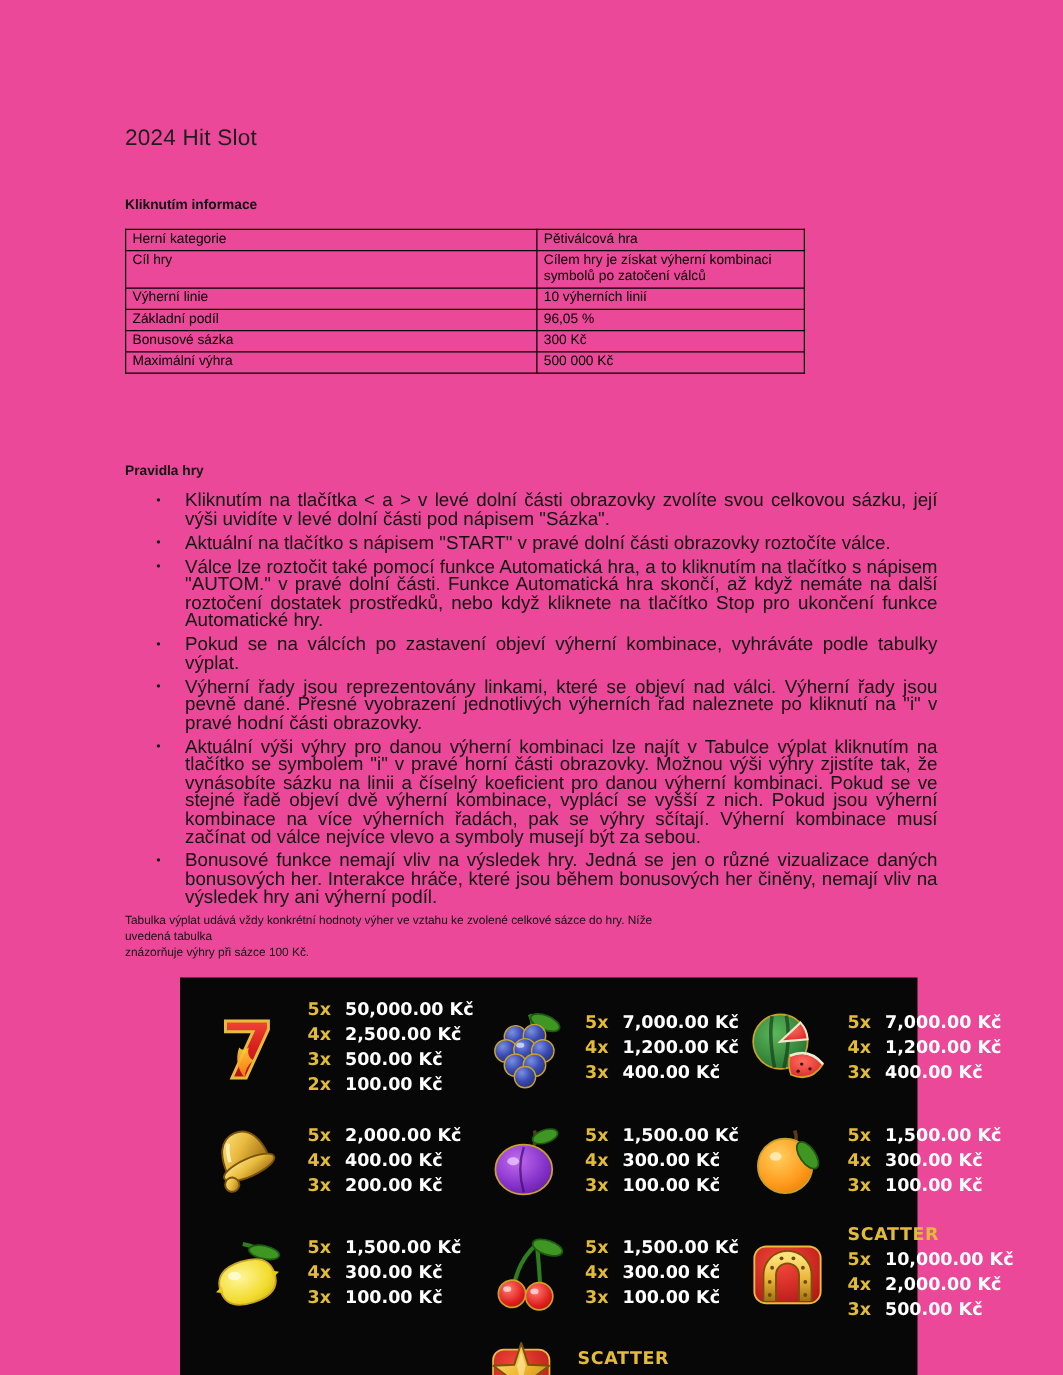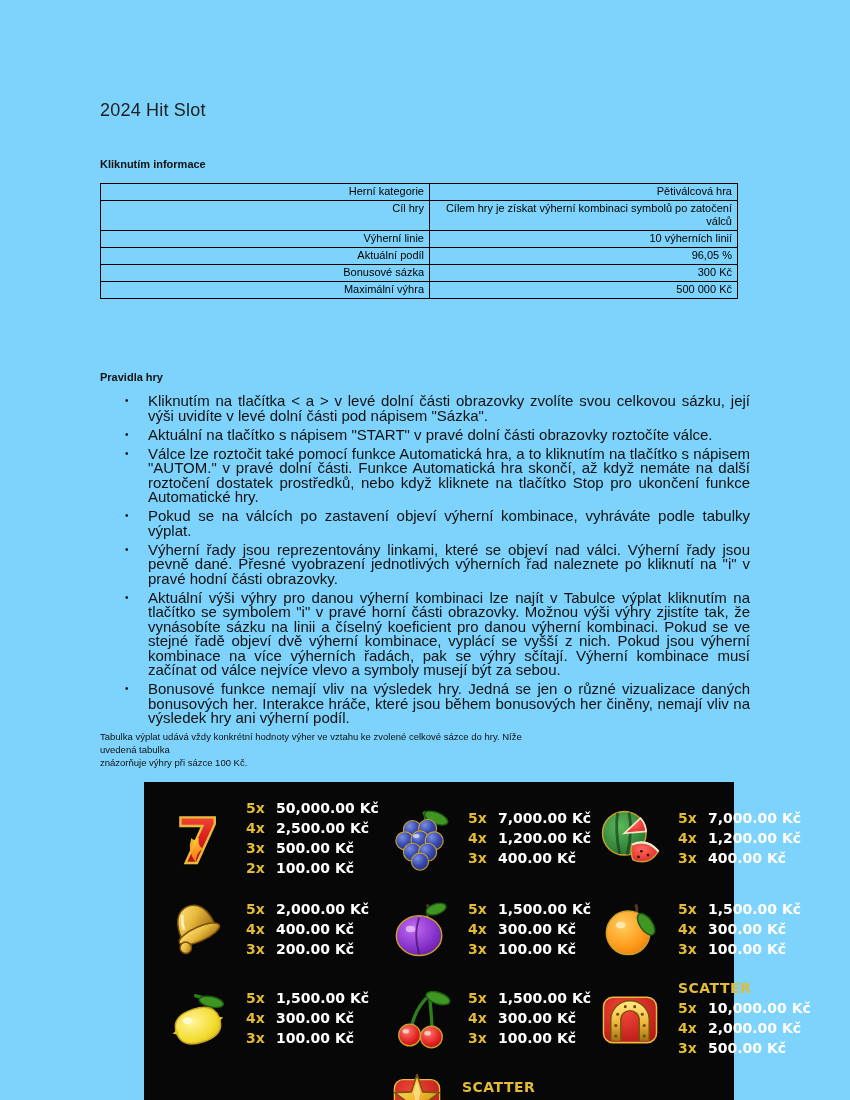--- a/index.html
+++ b/index.html
@@ -1,33 +1,33 @@
 <!DOCTYPE html>
 <html style="--gold: #e2bb37; --val: #ffffff; --pt-bg: #070707;"><head>
 <meta charset="utf-8">
 <style>
   html,body { margin:0; padding:0; background:#ffffff; }
   .page {
-    position:relative; width:850px; height:1100px; background:#7dd3fc;
+    position:relative; width:850px; height:1100px; background:#ec4899;
     font-family:"Liberation Sans", sans-serif; color:#000; overflow:hidden;
   }
   .content { position:absolute; left:100px; top:0; width:650px; }
 
   .doc-title {
     margin:100px 0 0 0; font-size:18px; font-weight:500; color:#1d1d1d;
     letter-spacing:.2px;
   }
   .sec-heading { margin:0; font-size:11px; font-weight:700; color:#111; }
   .h-basic { margin-top:37px; }
   .h-rules { margin-top:72px; }
   .h-pay   { margin-top:20px; }
 
   table.info {
-    margin-top:13px; width:638px; border-collapse:collapse;
-    font-size:11px; line-height:13px;text-align:right;
+    margin-top:13px; width:544px; border-collapse:collapse;
+    font-size:11px; line-height:13px;
   }
   table.info td { border:1px solid #000; padding:1px 5px 2px 5px; vertical-align:top; }
   td.t-label { width:318px; }
 
   ul.rules {
     margin:11px 0 0 0; padding:0 0 0 25px; list-style:none;
     font-size:15px; line-height:14.5px; text-align:justify; color:#111;
   }
   ul.rules li { position:relative; padding-left:23px; margin-bottom:4.5px; }
   ul.rules li::before { content:"\2022"; position:absolute; left:0; top:0; font-size:10px; }
@@ -68,21 +68,21 @@
           </tr>
           <tr>
             <td class="t-label">Cíl hry</td>
             <td class="t-value">Cílem hry je získat výherní kombinaci symbolů po zatočení válců</td>
           </tr>
           <tr>
             <td class="t-label">Výherní linie</td>
             <td class="t-value">10 výherních linií</td>
           </tr>
           <tr>
-            <td class="t-label">Aktuální podíl</td>
+            <td class="t-label">Základní podíl</td>
             <td class="t-value">96,05 %</td>
           </tr>
           <tr>
             <td class="t-label">Bonusové sázka</td>
             <td class="t-value">300 Kč</td>
           </tr>
           <tr>
             <td class="t-label">Maximální výhra</td>
             <td class="t-value">500 000 Kč</td>
           </tr>

